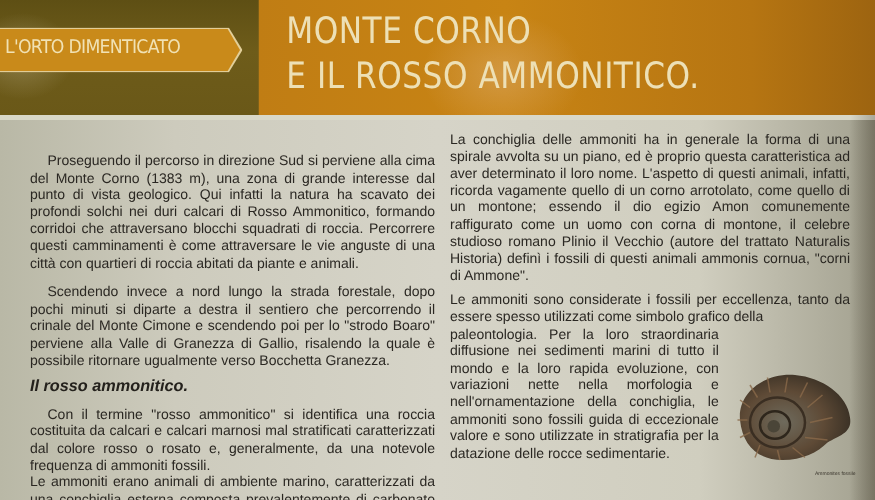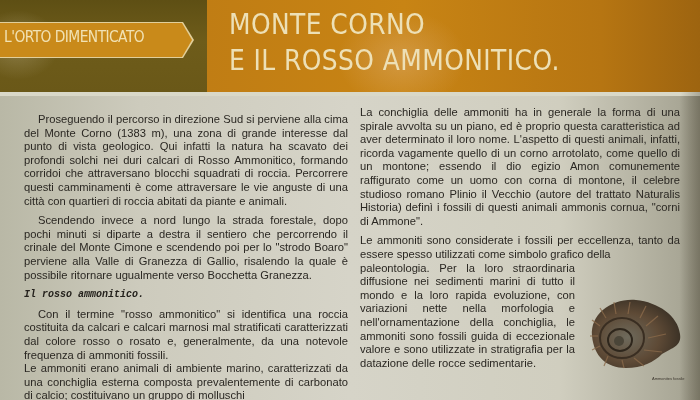--- a/index.html
+++ b/index.html
@@ -55,26 +55,26 @@
   }
   .panel::before {
     content: ""; position: absolute; left: 0; top: 0; width: 700px; height: 4px;
     background: #d9d8c8;
   }
   .col {
     position: absolute; font-family: "Liberation Sans", sans-serif;
     font-size: 11.2px; line-height: 13.6px; color: #2a2722; text-align: justify;
   }
   .col p { margin-bottom: 6px; }
-  .col p.indent { text-indent: 14px; }
+  .col p.indent { text-indent: 14px; margin-top: 10px; }
   .col-left { left: 24px; top: 113px; width: 324px; }
   .col-right { left: 360px; top: 106px; width: 320px; }
   .col h3 {
-    font-family: Liberation Mono, monospace; font-weight: bold; font-style: italic;
-    font-size: 10px; margin: 4px 0 6px 0; color: #24211c;
+    font-family: Liberation Sans, sans-serif; font-weight: bold; font-style: italic;
+    font-size: 13px; margin: 4px 0 6px 0; color: #24211c;
   }
   .narrow { width: 215px; }
 
   .fossil {
     position: absolute; left: 586px; top: 296px; width: 96px; height: 74px;
   }
   .fossil-caption {
     position: absolute; left: 652px; top: 376px; font-family: "Liberation Sans", sans-serif;
     font-size: 4px; color: #3a352c; white-space: nowrap;
   }

